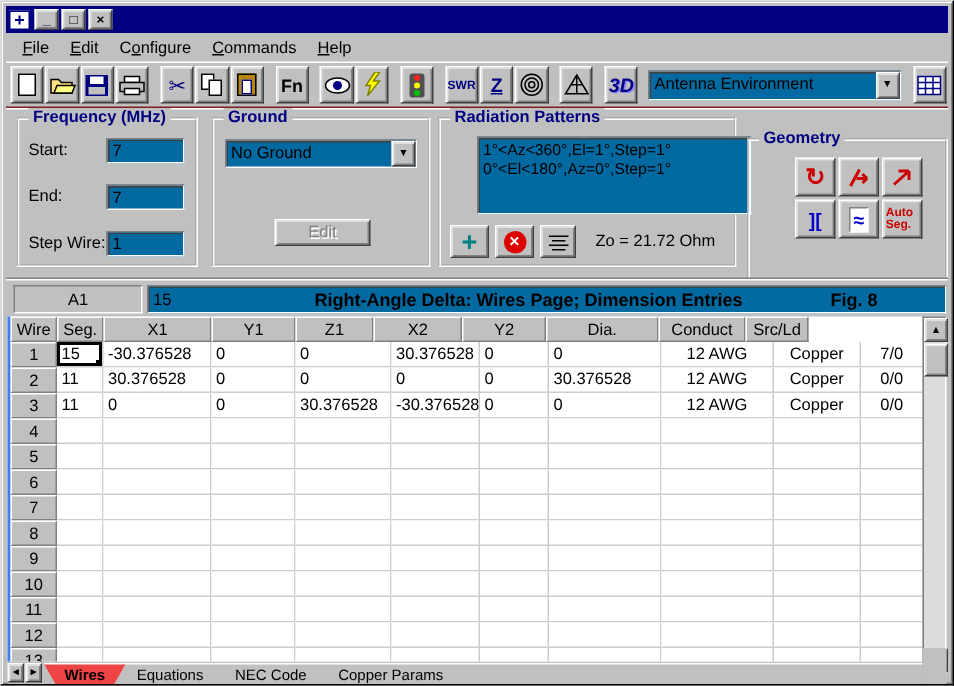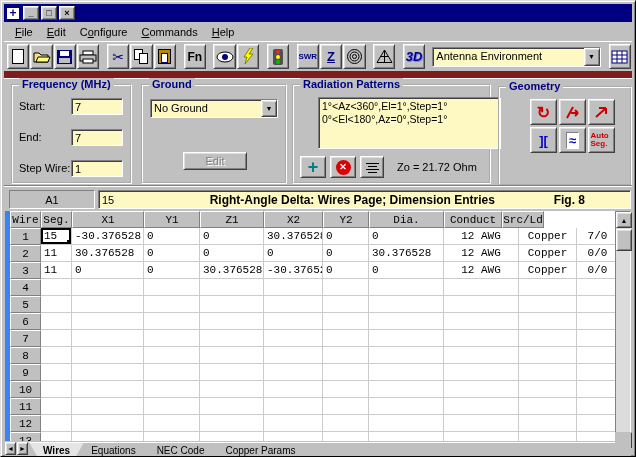--- a/index.html
+++ b/index.html
@@ -3,21 +3,21 @@
 <meta charset="utf-8">
 <style>
   * { margin:0; padding:0; box-sizing:border-box; }
   html,body { width:636px; height:457px; overflow:hidden; }
   body { font-family:"Liberation Sans", sans-serif; font-size:11px; color:#000; background:#c0c0c0; }
   .win { position:absolute; inset:0; background:#c0c0c0;
          border:1px solid; border-color:#dfdfdf #000 #000 #dfdfdf;
          box-shadow: inset 1px 1px 0 #fff, inset -1px -1px 0 #808080; }
   .raised { background:#c0c0c0; border:1px solid; border-color:#fff #404040 #404040 #fff;
             box-shadow: inset 1px 1px 0 #dfdfdf, inset -1px -1px 0 #808080; }
-  .sunken { background:#fef9c3; border:1px solid; border-color:#808080 #fff #fff #808080;
+  .sunken { background:#0369a1; border:1px solid; border-color:#808080 #fff #fff #808080;
             box-shadow: inset 1px 1px 0 #404040; }
   .sunkeng { background:#c0c0c0; border:1px solid; border-color:#808080 #fff #fff #808080; }
 
   
   .titlebar { position:absolute; left:3px; top:3px; right:3px; height:18px; background:#000080;
               display:flex; align-items:center; padding:0 2px; }
   .appicon { width:14px; height:13px; background:#fff; border:1px solid #000080; margin-right:3px;
              color:#000080; font-weight:bold; font-size:12px; line-height:11px; text-align:center; }
   .titletext { color:#fff; font-weight:bold; flex:1; white-space:nowrap; overflow:hidden; }
   .winbtns { display:flex; gap:2px; }
@@ -48,21 +48,21 @@
   .lbl-fn { font-weight:bold; font-size:12px; }
   .lbl-swr { color:#000080; font-weight:bold; font-size:8px; }
   .lbl-z { color:#000080; font-weight:bold; font-size:13px; text-decoration:underline; }
   .lbl-3d { color:#000080; font-weight:bold; font-style:italic; font-size:13px; text-shadow:1px 1px 0 #8080ff; }
   .envbox { width:206px; height:20px; margin-left:6px; display:flex; }
   .envtext { flex:1; padding:2px 3px; white-space:nowrap; overflow:hidden; }
   .drophandle { width:16px; display:flex; align-items:center; justify-content:center; font-size:7px; }
   .gridbtn { margin-left:8px; }
 
   
-  .panelband { position:absolute; left:3px; top:70px; right:3px; height:138px; border-top:7px solid #7f1d1d;
+  .panelband { position:absolute; left:3px; top:70px; right:3px; height:138px; border-top:1px solid #7f1d1d;
                box-shadow: inset 0 1px 0 #fff; }
   .gbox { position:absolute; border:2px groove #fff; }
   .gtitle { position:absolute; top:-8px; left:6px; background:#c0c0c0; padding:0 3px; color:#000080; font-weight:bold; }
   .frow { position:absolute; display:flex; align-items:center; }
   .fld { height:17px; padding:2px 3px; font-size:11px; }
 
   .btn { display:flex; align-items:center; justify-content:center; }
   .disabled { color:#808080; text-shadow:1px 1px 0 #fff; }
 
   .listbox { position:absolute; padding:2px 3px; line-height:13px; white-space:pre; font-size:10.5px; }
@@ -77,41 +77,41 @@
   
   .sheet { position:absolute; left:3px; top:184px; right:3px; bottom:3px; background:#c0c0c0;
            border-top:1px solid #808080; box-shadow: inset 0 1px 0 #fff; }
   .a1box { position:absolute; left:5px; top:4px; width:86px; height:19px; display:flex; align-items:center; justify-content:center; background:#c0c0c0; }
   .formula { position:absolute; left:94px; top:4px; width:533px; height:19px; display:flex; align-items:center; }
   .fval { width:52px; padding-left:3px; }
   .ftitle { flex:1; text-align:center; font-weight:bold; font-size:12px; white-space:nowrap; }
   .ffig { font-weight:bold; font-size:12px; margin-right:45px; }
 
   .gridwrap { position:absolute; left:1px; top:25px; width:610px; height:230px; overflow:hidden; background:#fff;
-              border-left:5px solid #3b82f6;font-family:Liberation Mono, monospace; }
+              border-left:2px solid #3b82f6; }
   .grow { display:flex; height:17px; }
   .hcell, .rnum { background:#c0c0c0; border:1px solid; border-color:#fff #808080 #808080 #fff;
                   display:flex; align-items:center; justify-content:center; flex:none; }
   .dcell { background:#fff; border-right:1px solid #cccccc; border-bottom:1px solid #cccccc;
            display:flex; align-items:center; padding:0 3px; flex:none; white-space:nowrap; overflow:hidden; }
   .dcell.ctr { justify-content:center; padding:0; }
   .dcell.sel { box-shadow: inset 0 0 0 2px #000; position:relative; }
   .dcell.sel::after { content:""; position:absolute; right:0px; bottom:0px; width:4px; height:4px; background:#000; }
 
   .vscroll { position:absolute; left:611px; top:25px; width:16px; height:238px; background:#dcdcdc; }
   .sbtn { position:absolute; left:0; width:16px; height:16px; font-size:7px; }
   .sthumb { position:absolute; left:0; top:17px; width:16px; height:22px; }
 
   
   .tabbar { position:absolute; left:1px; top:256px; width:610px; height:14px; background:#c0c0c0; display:flex; align-items:stretch; }
   .tabnav { width:11px; height:13px; font-size:7px; margin-right:1px; }
   .tab { position:relative; padding:1px 14px 0; font-size:10px; background:#c0c0c0; margin-right:-7px;
          clip-path: polygon(0 0, 100% 0, calc(100% - 8px) 100%, 8px 100%);
          border-top:1px solid #fff; display:flex; align-items:center; justify-content:center; }
-  .tab.active { background:#e5e5e5; font-weight:bold; z-index:2; }
+  .tab.active { background:#ef4444; font-weight:bold; z-index:2; }
   .tabfill { flex:1; border-top:1px solid #fff; }
   .corner { position:absolute; left:611px; top:246px; width:16px; height:24px; background:#c0c0c0; }
 </style>
 </head>
 <body>
 
 <div class="win">
 
   <div class="titlebar">
     <div class="appicon">+</div>
@@ -270,21 +270,21 @@
         <span class="lines">
             <i style="width:13px"></i>
             <i style="width:9px"></i>
             <i style="width:13px"></i>
             <i style="width:9px"></i>
           </span>
       </div>
       <div style="position:absolute; left:103px; top:75px;">Zo = 21.72 Ohm</div>
     </div>
 
-    <div class="gbox" style="left:494px; top:8px; width:134px; height:100px;">
+    <div class="gbox" style="left:494px; top:20px; width:134px; height:100px;">
       <div class="gtitle">Geometry</div>
       <div class="btn raised" style="position:absolute; left:30px; top:11px; width:27px; height:26px;">
         <span class="geo-red" style="font-size:16px; font-weight:bold;">↻</span>
       </div>
       <div class="btn raised" style="position:absolute; left:59px; top:11px; width:27px; height:26px;">
         <svg width="16" height="14">
             <path d="M2 13 L8 2" stroke="#cc0000" stroke-width="2" fill="none"></path>
             <path d="M6 8 H13 M13 8 L10 5 M13 8 L10 11" stroke="#cc0000" stroke-width="2" fill="none"></path>
           </svg>
       </div>
@@ -312,23 +312,23 @@
       <span class="ftitle">Right-Angle Delta:  Wires Page; Dimension Entries</span>
       <span class="ffig">Fig. 8</span>
     </div>
 
     <div class="gridwrap" id="gridwrap">
         <div class="grow">
           <div class="hcell" style="width: 31px;">Wire</div>
           <div class="hcell" style="width: 31px;">Seg.</div>
           <div class="hcell" style="width: 72px;">X1</div>
           <div class="hcell" style="width: 56px;">Y1</div>
-          <div class="hcell" style="width: 64px;">Z1</div>
+          <div class="hcell" style="width: 52px;">Z1</div>
           <div class="hcell" style="width: 59px;">X2</div>
-          <div class="hcell" style="width: 46px;">Y2</div>
+          <div class="hcell" style="width: 56px;">Y2</div>
           <div class="hcell" style="width: 75px;">Dia.</div>
           <div class="hcell" style="width: 58px;">Conduct</div>
           <div class="hcell" style="width: 42px;">Src/Ld</div>
         </div>
         <div class="grow">
           <div class="rnum" style="width: 31px;">1</div>
           <div class="dcell sel" style="width: 31px;">15</div>
           <div class="dcell" style="width: 72px;">-30.376528</div>
           <div class="dcell" style="width: 56px;">0</div>
           <div class="dcell" style="width: 64px;">0</div>

